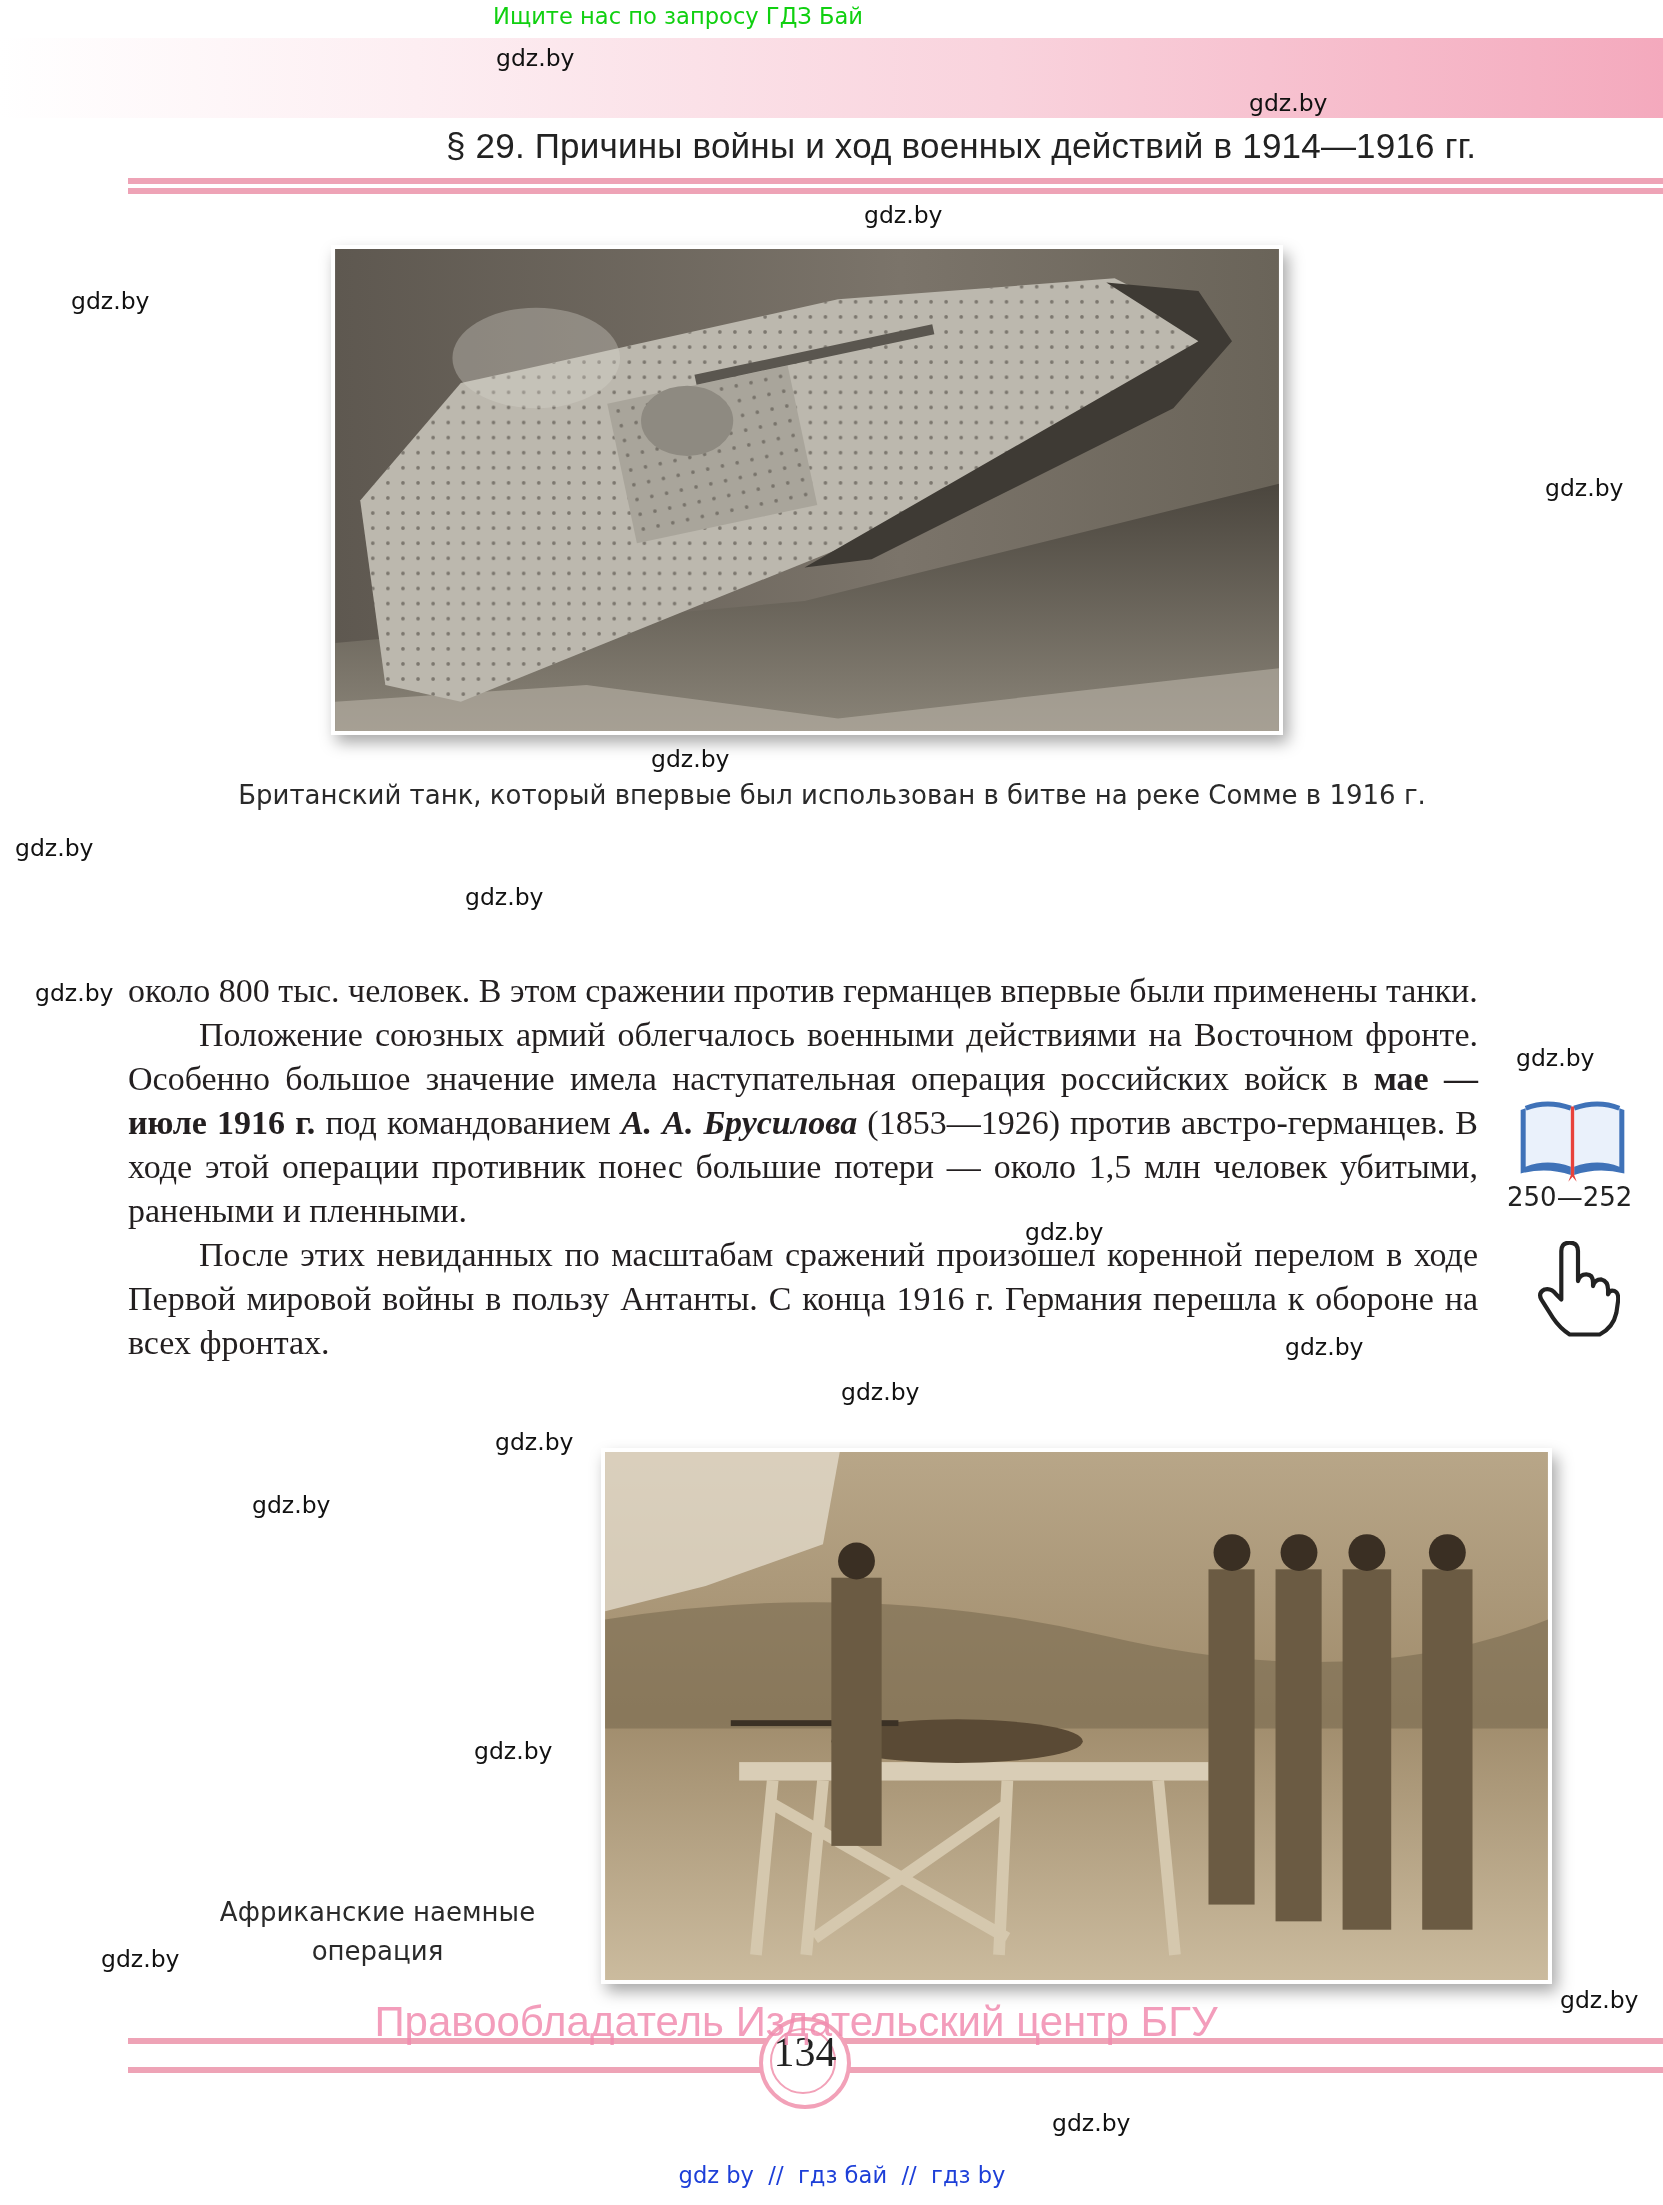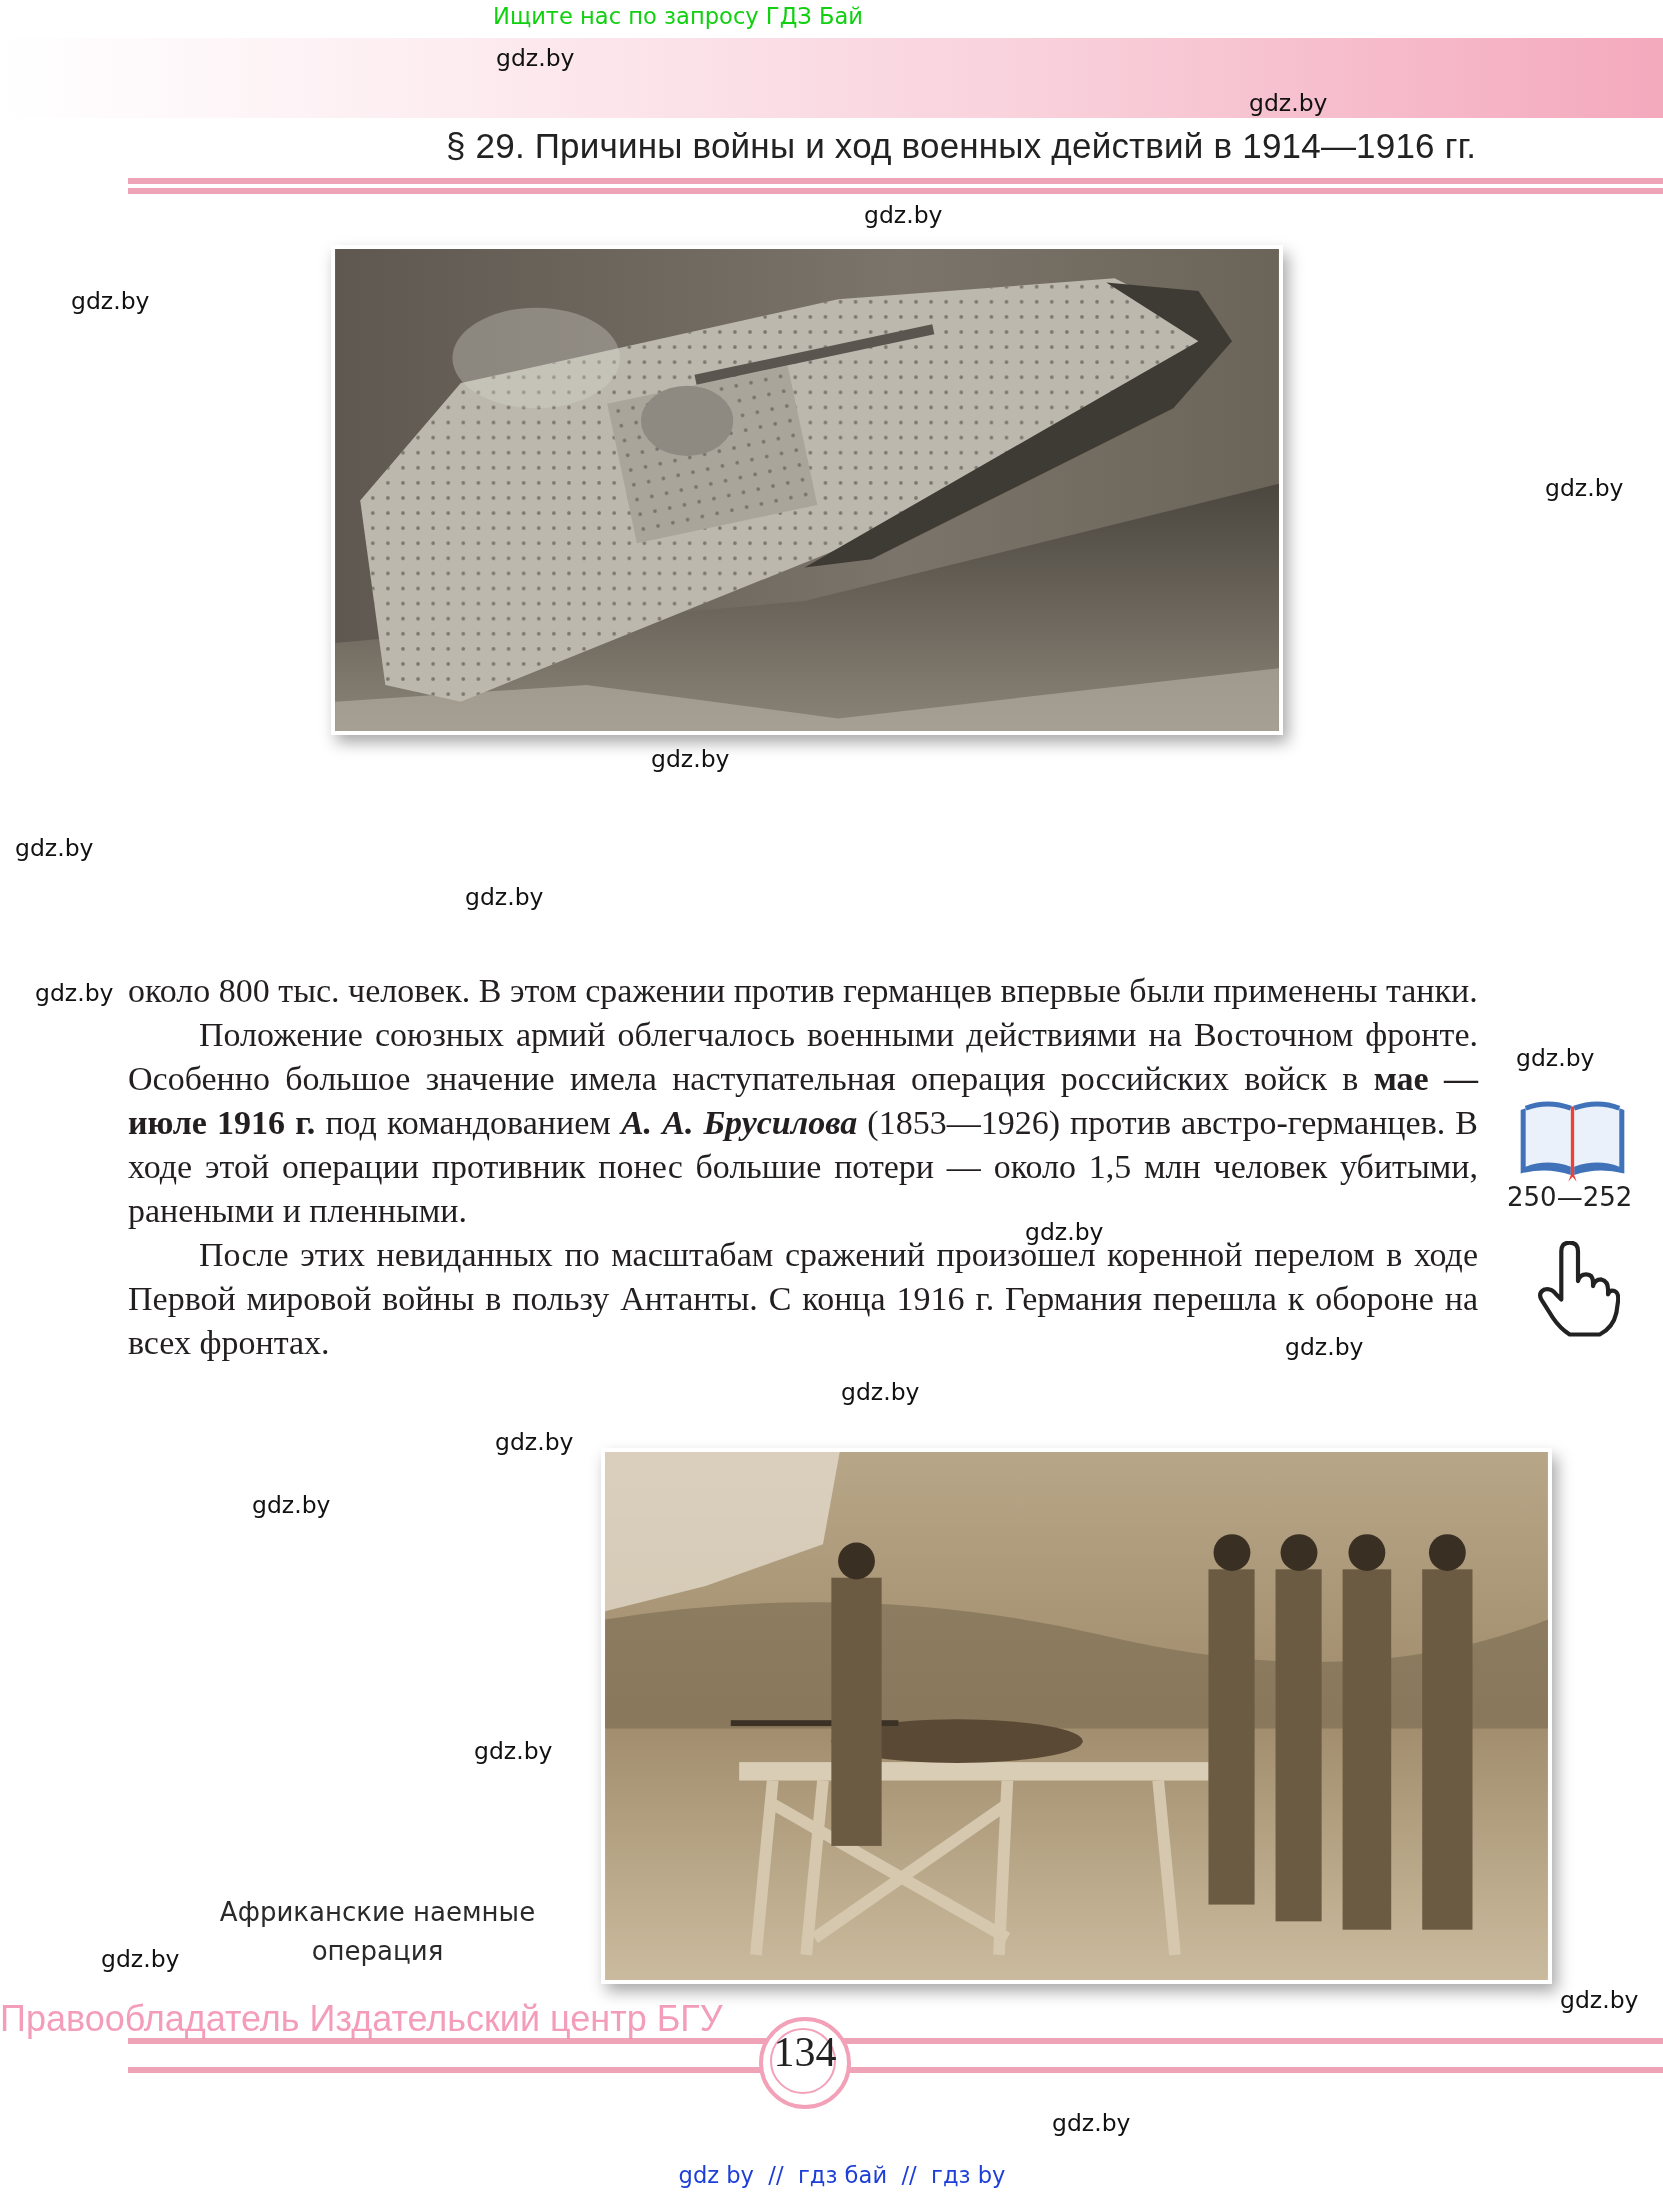--- a/index.html
+++ b/index.html
@@ -9,21 +9,21 @@
   .band{left:0;top:38px;width:1664px;height:80px;background:linear-gradient(to right,#ffffff 0%,#fdeef2 25%,#f9d3dd 60%,#f4a9bd 100%);}
   .wm{font-family:"DejaVu Sans",sans-serif;font-size:23.5px;color:#111;white-space:nowrap;}
   .section-title{left:446px;top:126px;font-size:35px;color:#222;letter-spacing:0.2px;white-space:nowrap;font-family:"Liberation Sans",sans-serif;}
   .hline{background:#eea3b6;height:5.9px;}
   .photo{background:#fff;padding:0;box-shadow:5px 8.4px 15px rgba(0,0,0,0.35);border:4.2px solid #fff;}
   .caption{font-family:"DejaVu Sans",sans-serif;font-size:26px;color:#2a2a2a;text-align:center;line-height:39px;white-space:nowrap;}
   .body{left:128px;width:1350px;font-family:"Liberation Serif",serif;font-size:34px;line-height:44px;color:#231f20;text-align:justify;margin-top:24px;}
   .body p{margin:0;}
   .indent{text-indent:71px;}
   .ref-num{font-family:"DejaVu Sans",sans-serif;font-size:26px;color:#222;white-space:nowrap;}
-  .copyright{left:0;width:1592px;top:1998px;font-size:36px;color:#f18cb0;opacity:0.85;font-family:"Liberation Sans",sans-serif;white-space:nowrap;}
+  .copyright{left:0;width:1592px;top:1998px;text-align:center;font-size:42px;color:#f18cb0;opacity:0.85;font-family:"Liberation Sans",sans-serif;white-space:nowrap;}
   .page-circle{left:759px;top:2017px;width:84px;height:84px;border:4.2px solid #f2a1b8;border-radius:50%;background:#fff;}
   .page-circle-inner{left:770px;top:2028px;width:62px;height:62px;border:2.5px solid #f2a1b8;border-radius:50%;}
   .page-num{left:759px;top:2028px;width:92px;text-align:center;font-family:"Liberation Serif",serif;font-size:42px;color:#222;}
   .footer-links{left:0;width:1664px;top:2162px;text-align:center;font-family:"DejaVu Sans",sans-serif;font-size:22.6px;color:#1d3fd8;white-space:pre;margin-left:10px;}
 </style>
 </head>
 <body>
 
 <div class="abs top-search">Ищите нас по запросу ГДЗ Бай</div>
 
@@ -63,20 +63,21 @@
     <rect x="340" y="160" width="220" height="170" fill="url(#rivets)" opacity="0.8" transform="rotate(-12 450 245)"></rect>
     <ellipse cx="420" cy="205" rx="55" ry="42" fill="#8e8a81"></ellipse>
 
     <rect x="430" y="150" width="290" height="12" fill="#5a564f" transform="rotate(-12 430 156)"></rect>
 
     <ellipse cx="240" cy="130" rx="100" ry="60" fill="#d8d4cc" opacity="0.35"></ellipse>
   </svg>
 </div>
 
 <div class="abs caption" style="left:0;width:1664px;top:776px;">
+  <div>Британский танк, который впервые был использован в битве на реке Сомме в 1916 г.</div>
 </div>
 
 <div class="abs body" style="top:945px;">
   <p>около 800 тыс. человек. В этом сражении против германцев впервые были применены танки.</p>
   <p class="indent"><span>Положение союзных армий облегчалось военными действиями на Восточном фронте. Особенно большое значение имела наступательная операция российских войск в </span><b>мае — июле 1916 г.</b><span> под командованием </span><b><i>А. А. Брусилова</i></b><span> (1853—1926) против австро-германцев. В ходе этой операции противник понес большие потери — около 1,5 млн человек убитыми, ранеными и пленными.</span></p>
   <p class="indent">После этих невиданных по масштабам сражений произошел коренной перелом в ходе Первой мировой войны в пользу Антанты. С конца 1916 г. Германия перешла к обороне на всех фронтах.</p>
 </div>
 
 <div class="abs" style="left:1519px;top:1098px;width:107px;height:84px;">
   <svg width="107" height="84" viewBox="0 0 128 100">

